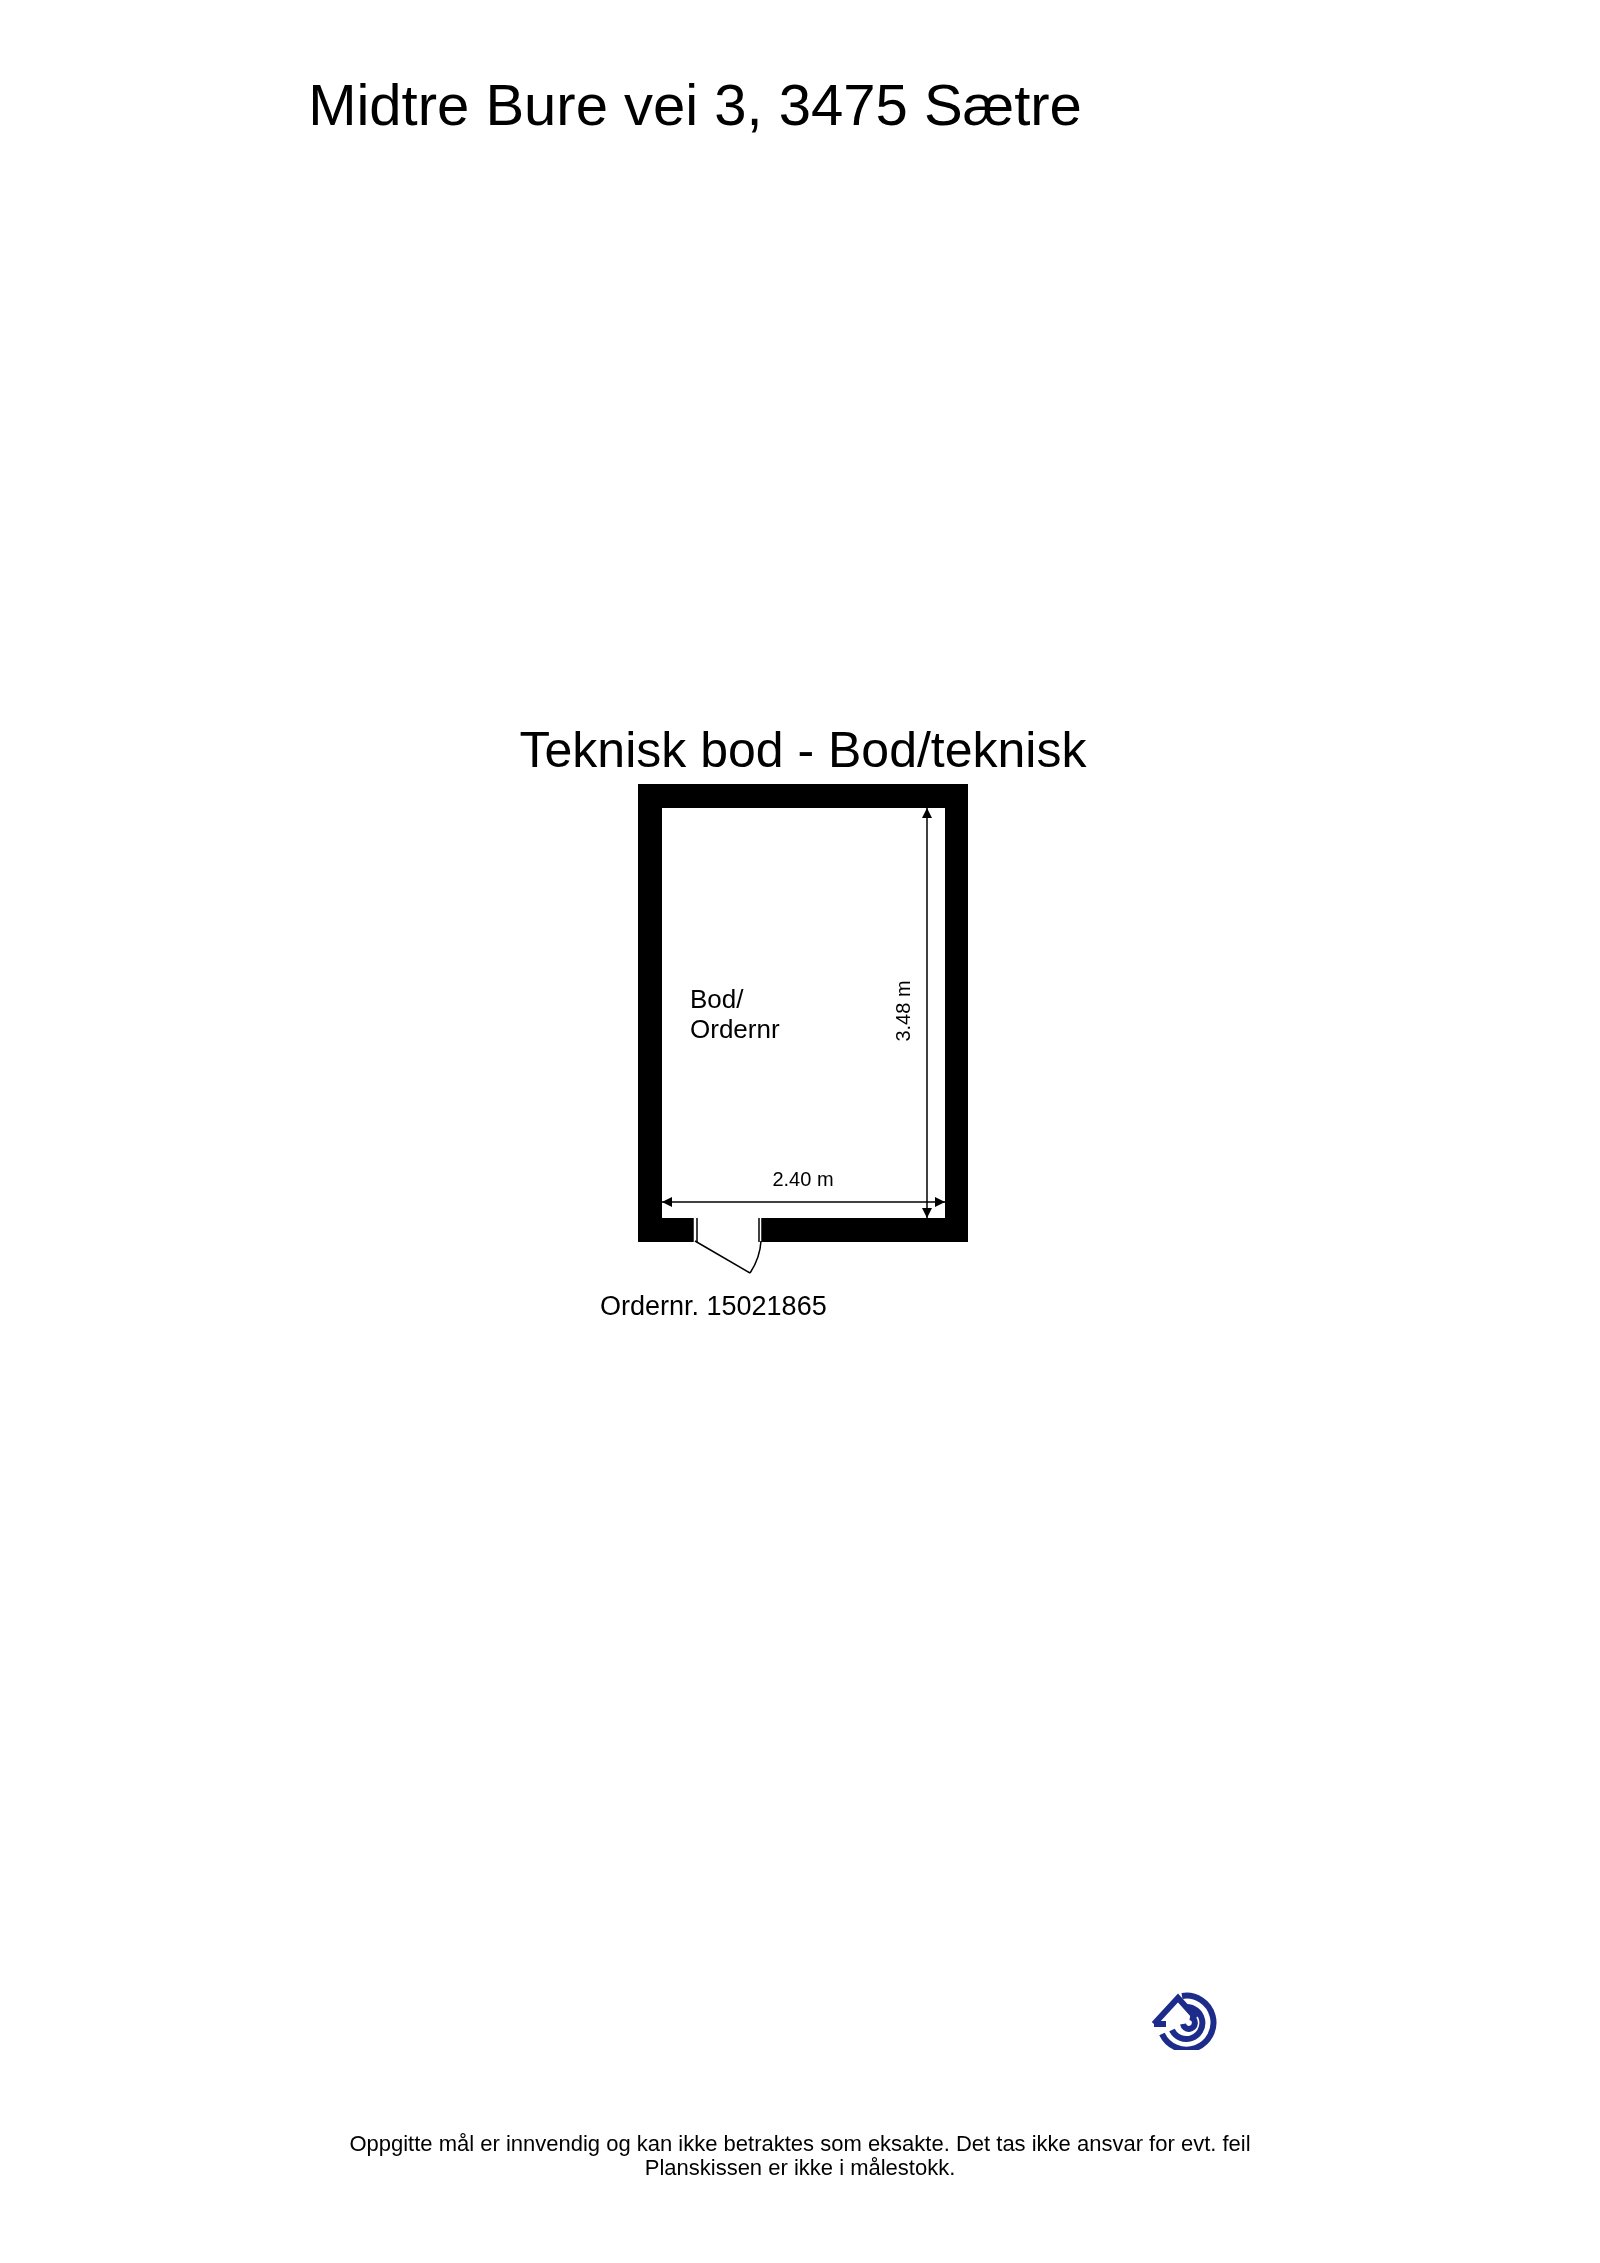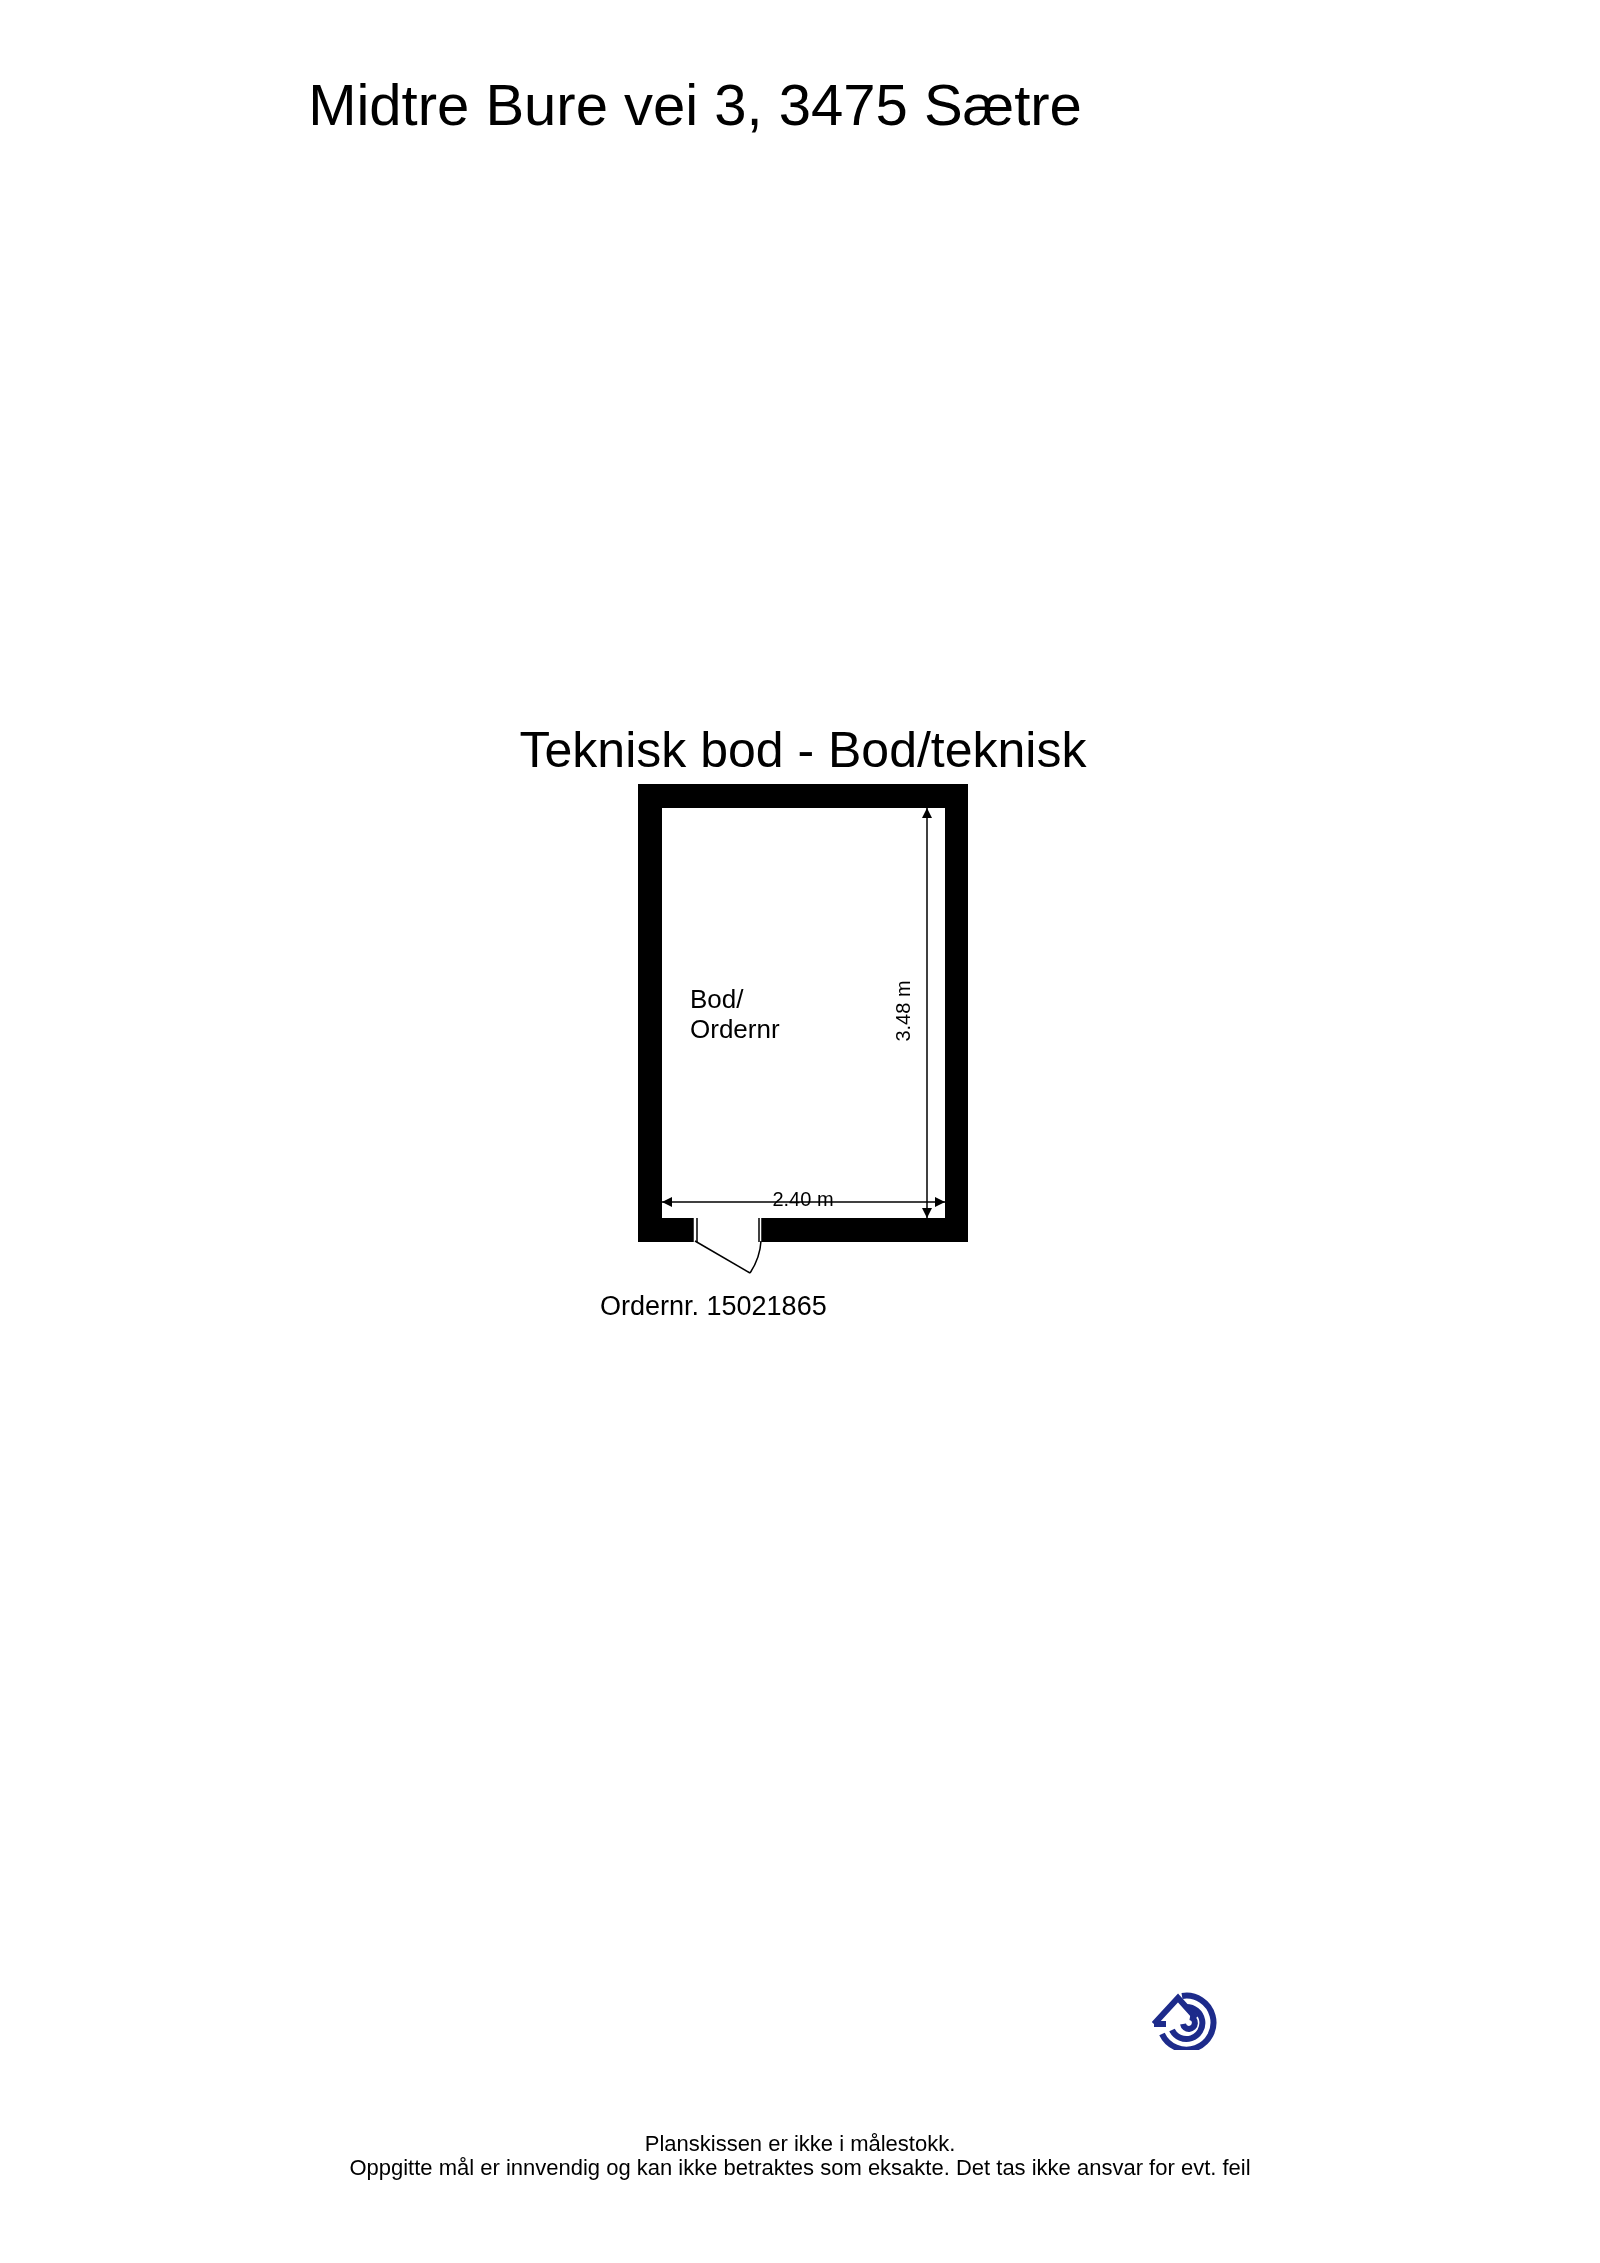--- a/index.html
+++ b/index.html
@@ -3,21 +3,21 @@
   <meta charset="utf-8">
   <style>
     html, body { margin: 0; padding: 0; background: #ffffff; }
     body { width: 1600px; height: 2263px; position: relative; overflow: hidden;
            font-family: "Liberation Sans", sans-serif; color: #000; }
     .abs { position: absolute; }
     .title { left: 0; width: 1390px; top: 72px; text-align: center; font-size: 58px; line-height: 66px; white-space: nowrap; }
     .subtitle { left: 0; width: 1606px; top: 722px; text-align: center; font-size: 50px; line-height: 56px; white-space: nowrap; }
     .plan { left: 0; top: 0; }
     .room-label { left: 690px; width: 200px; top: 984px; font-size: 26px; line-height: 30px; }
-    .dim-h { left: 740px; width: 126px; top: 1168px; text-align: center; font-size: 20px; line-height: 22px; margin-top: 20px; }
+    .dim-h { left: 740px; width: 126px; top: 1168px; text-align: center; font-size: 20px; line-height: 22px; }
     .dim-v { left: 853px; width: 100px; top: 1000px; text-align: center; font-size: 20px; line-height: 22px;
              transform: rotate(-90deg); transform-origin: 50% 50%; }
     .order { left: 600px; width: 406px; top: 1290px; text-align: left; font-size: 27px; line-height: 32px; }
     .logo { left: 1152px; top: 1990px; display: flex; align-items: center; }
     .logo-text { font-family: "DejaVu Sans", sans-serif; font-weight: bold; font-size: 58px; color: #1d2b8b;
                  letter-spacing: -1px; margin-left: 12px; line-height: 64px; }
     .logo-reg { font-size: 13px; color: #1d2b8b; vertical-align: top; position: relative; top: -14px; margin-left: 2px; }
     .footer { left: 0; width: 1600px; top: 2132px; text-align: center; font-size: 22px; line-height: 24px; }
   </style>
 </head>
@@ -81,15 +81,15 @@
 
       <path d="M38,27 A6,6 0 1 1 31,34"></path>
     </g>
 
     <path d="M2,34 L26,8 L44,28" fill="none" stroke="#1d2b8b" stroke-width="6" stroke-linejoin="miter"></path>
     <path d="M2,34 L14,34" stroke="#1d2b8b" stroke-width="6"></path>
   </svg>
 </div>
 
 <div class="abs footer">
+  <div>Oppgitte mål er innvendig og kan ikke betraktes som eksakte. Det tas ikke ansvar for evt. feil</div>
   <div>Planskissen er ikke i målestokk.</div>
-  <div>Oppgitte mål er innvendig og kan ikke betraktes som eksakte. Det tas ikke ansvar for evt. feil</div>
 </div>
 
 </body></html>

